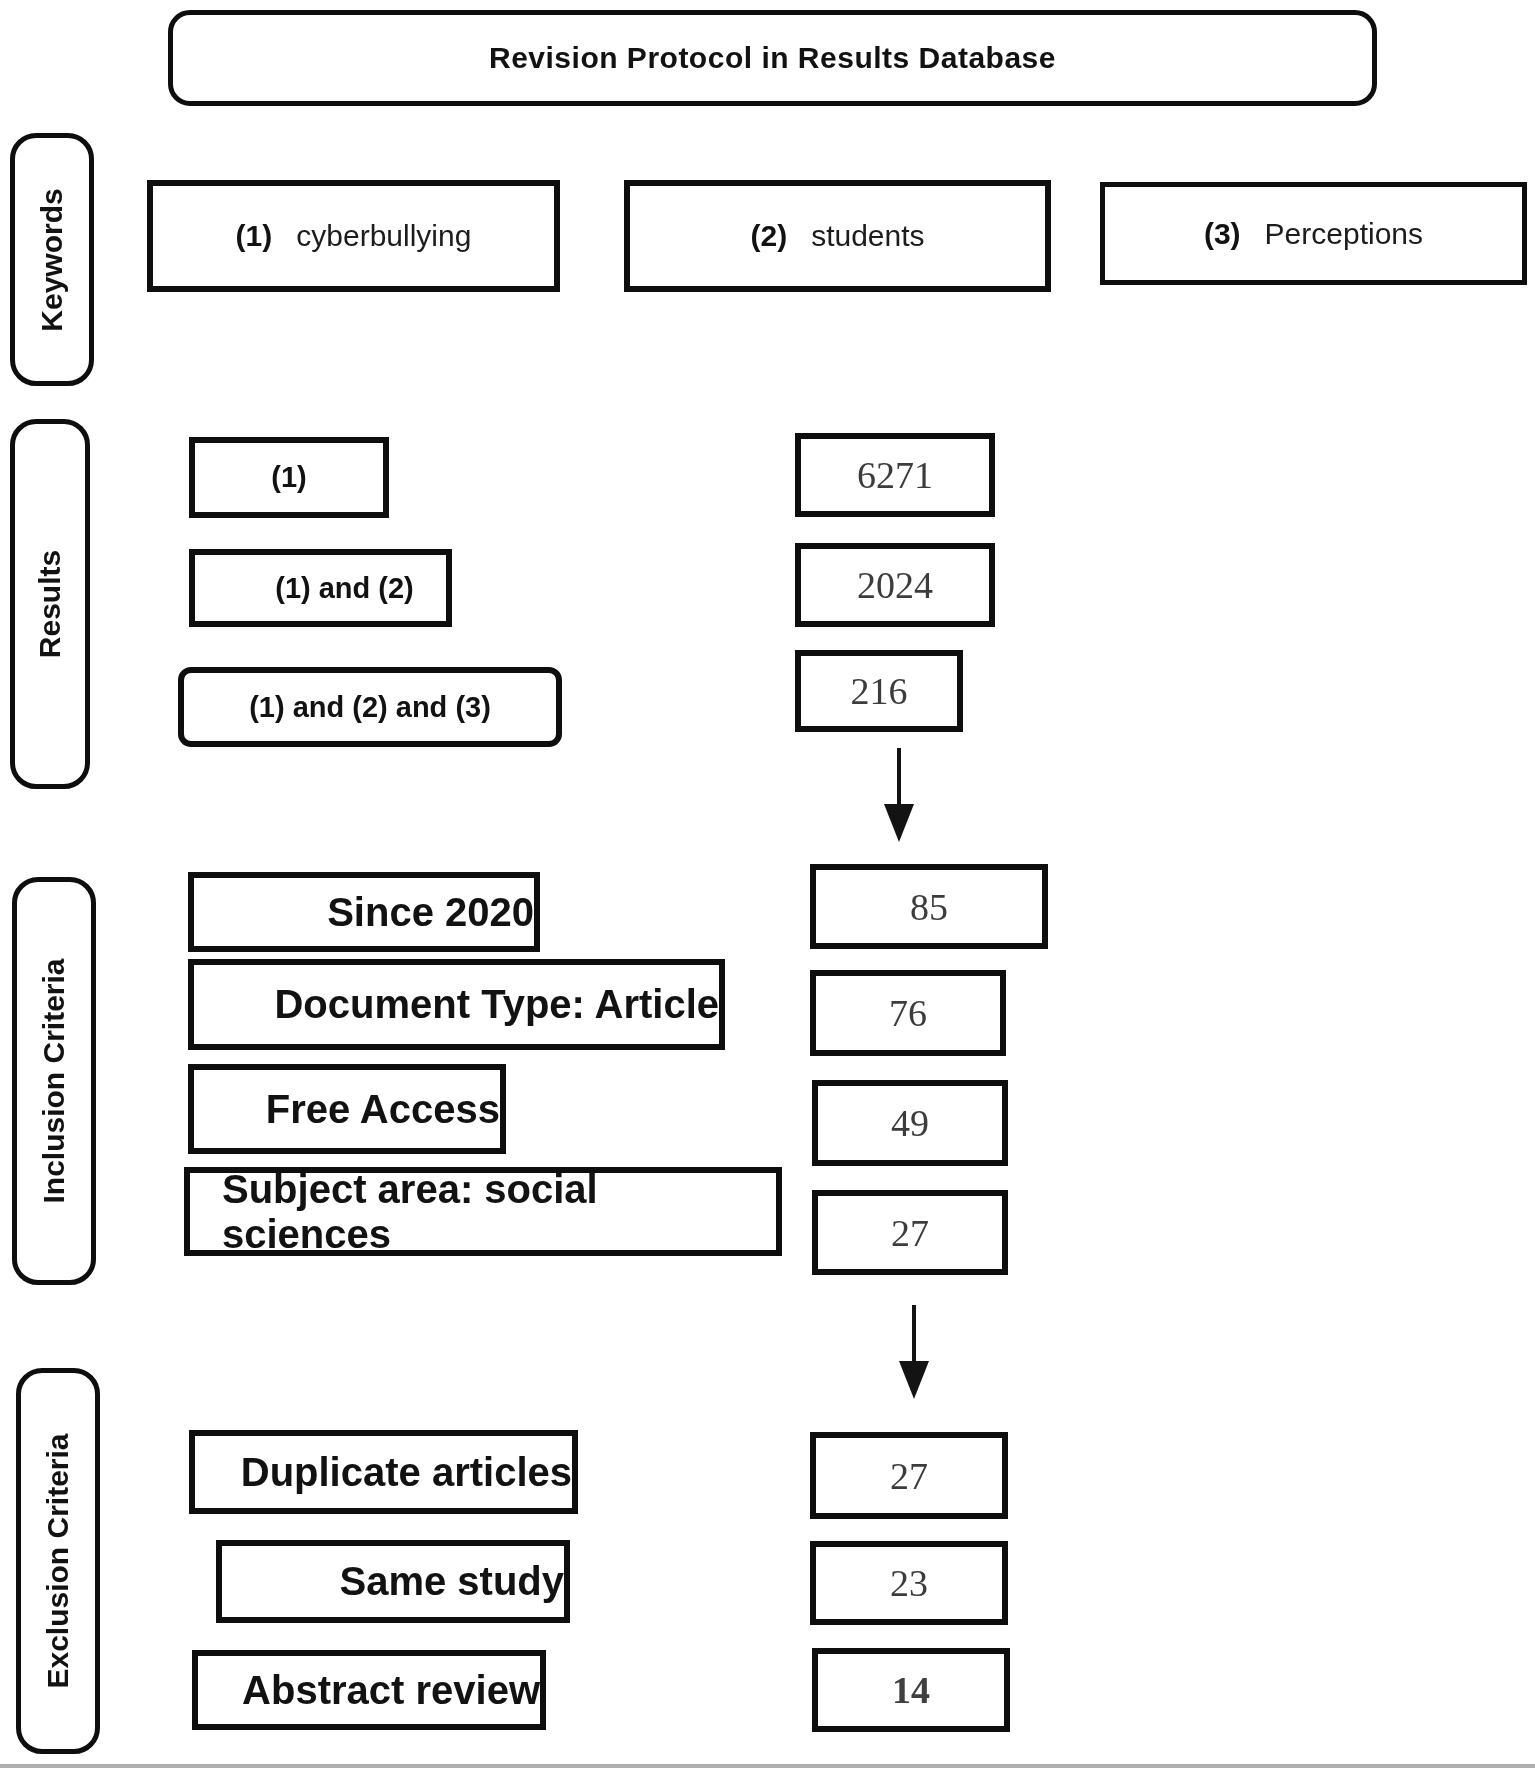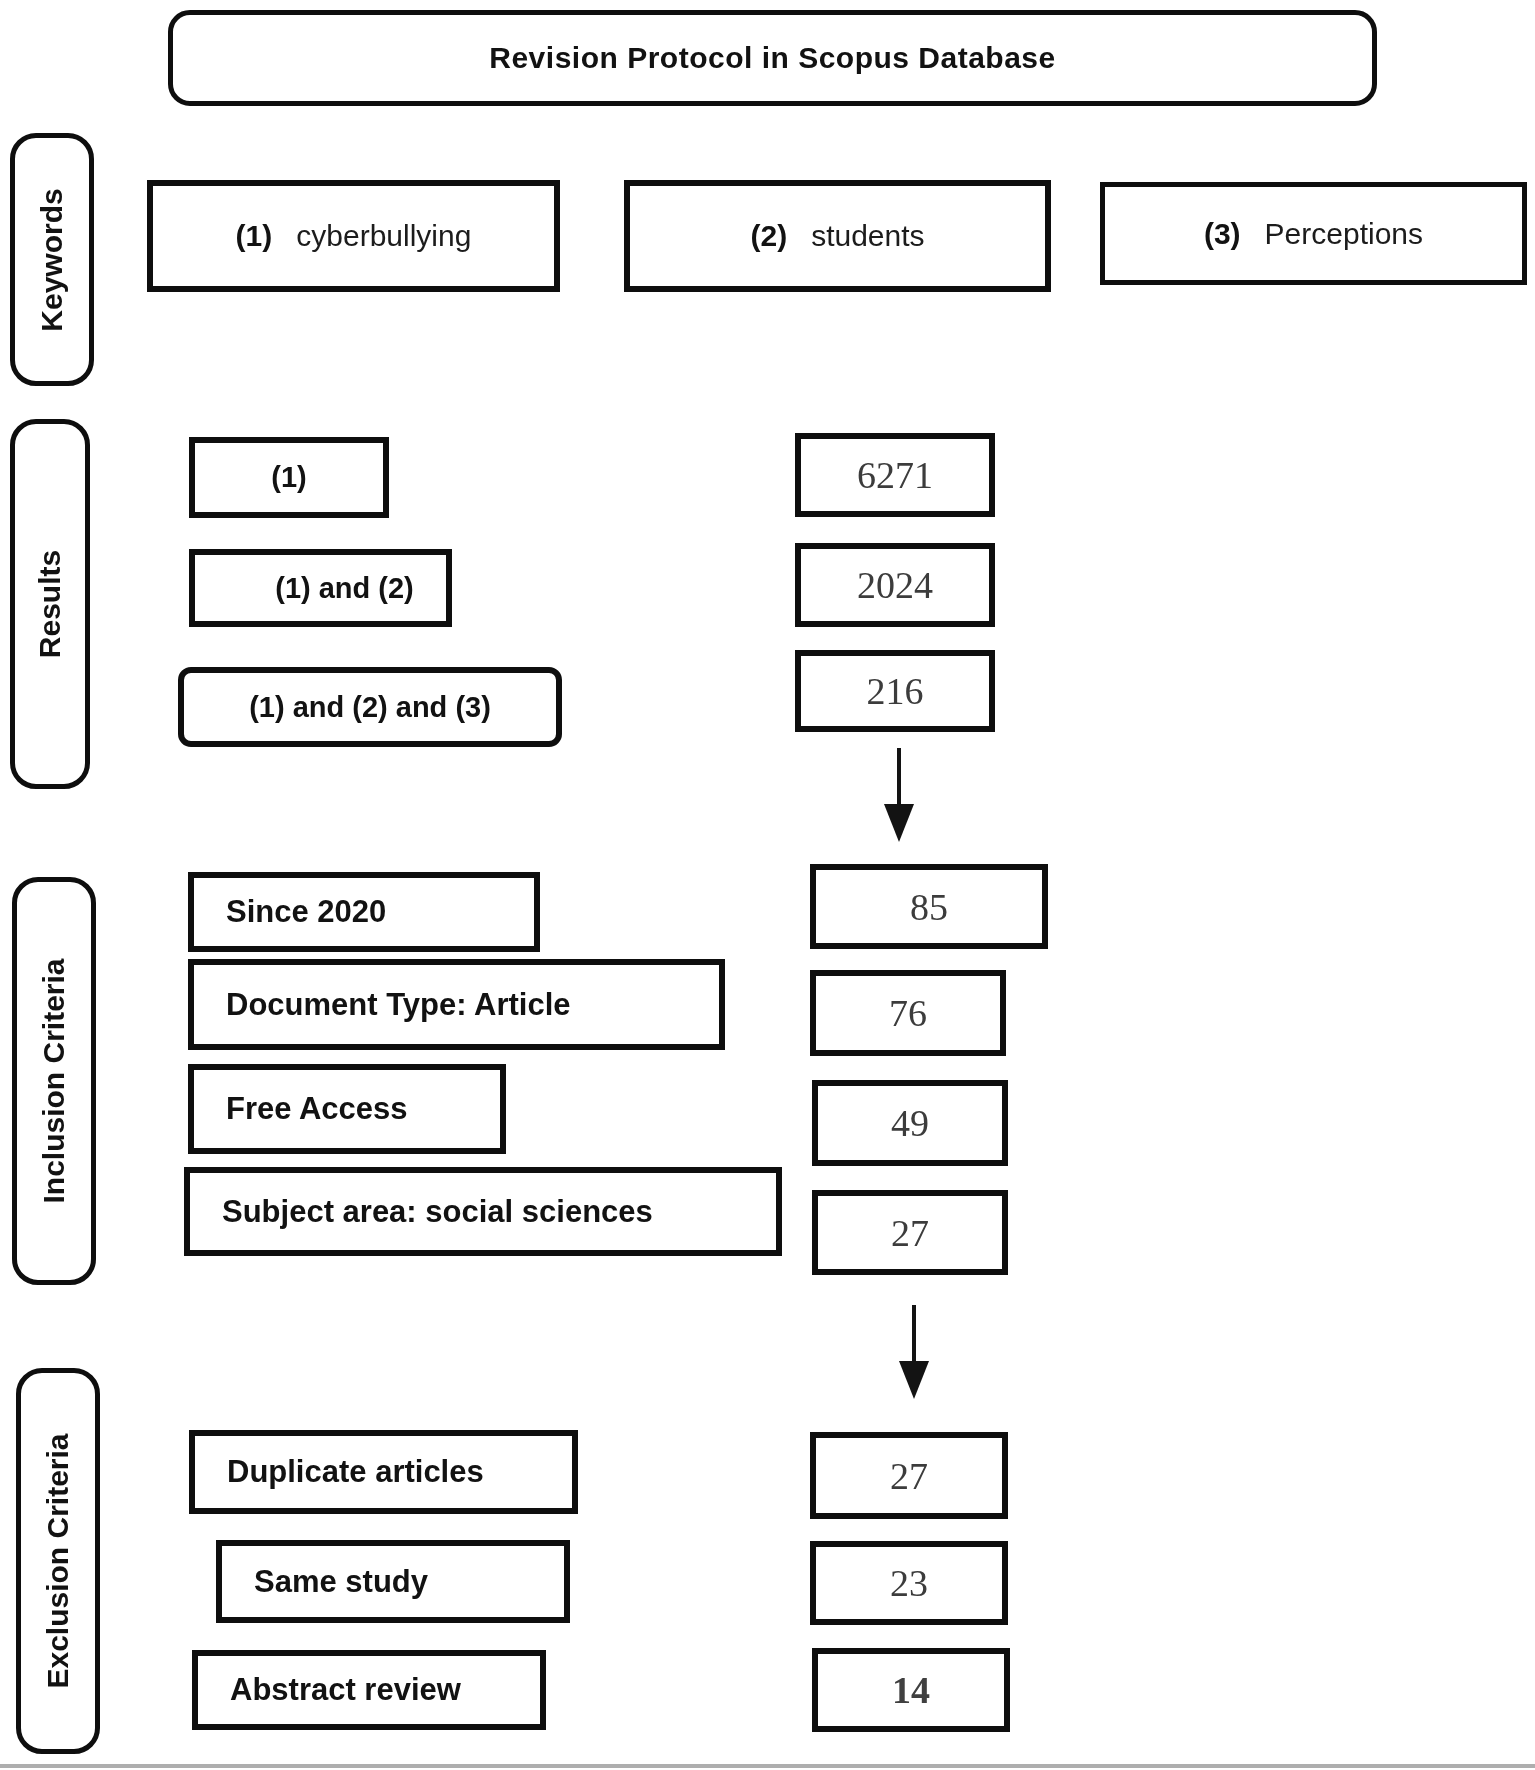--- a/index.html
+++ b/index.html
@@ -34,52 +34,52 @@
   .kw3{left:1100px;top:182px;height:103px;width:427px;border-width:5px;}
   
   .q{font-weight:bold;font-size:29px;color:#121212;}
   .q1{left:189px;top:437px;width:200px;height:81px;}
   .q2{left:189px;top:549px;width:263px;height:78px;padding-left:48px;}
   .q3{left:178px;top:667px;width:384px;height:80px;border-radius:13px;}
   
   .n{font-family:Liberation Serif, serif;font-size:38px;color:#3c3c3c;}
   .n1{left:795px;top:433px;width:200px;height:84px;}
   .n2{left:795px;top:543px;width:200px;height:84px;}
-  .n3{left:795px;top:650px;width:200px;height:82px;align-items:center;}
+  .n3{left:795px;top:650px;width:168px;height:82px;align-items:center;}
   .ni1{left:810px;top:864px;width:238px;height:85px;}
   .ni2{left:810px;top:970px;width:196px;height:86px;}
   .ni3{left:812px;top:1080px;width:196px;height:86px;}
   .ni4{left:812px;top:1190px;width:196px;height:85px;}
   .ne1{left:810px;top:1432px;width:198px;height:87px;}
   .ne2{left:810px;top:1541px;width:198px;height:84px;}
   .ne3{left:812px;top:1648px;width:198px;height:84px;}
   .ne3 span{font-weight:bold;color:#404040;text-align:center;}
   
-  .crit{font-weight:bold;font-size:31px;color:#121212;justify-content:flex-start;padding-left:32px;}
+  .crit{font-weight:bold;font-size:40px;color:#121212;justify-content:flex-end;padding-left:32px;}
   .i1{left:188px;top:872px;width:352px;height:80px;}
   .i2{left:188px;top:959px;width:537px;height:91px;}
   .i3{left:188px;top:1064px;width:318px;height:90px;}
   .i4{left:184px;top:1167px;width:598px;height:89px;}
   .e1{left:189px;top:1430px;width:389px;height:84px;}
   .e2{left:189px;top:1540px;width:354px;height:83px;margin-left:27px;}
   .e3{left:192px;top:1650px;width:354px;height:80px;}
   
   .arrow{position:absolute;}
   .arrow1{left:879px;top:746px;}
   .arrow2{left:894px;top:1303px;}
   
   .bottom-line{position:absolute;left:0;top:1764px;width:1535px;height:4px;background:#aeaeae;}
 </style>
 </head>
 <body>
 
 <div class="canvas">
 
   <div class="box title-box">
-    <span>Revision Protocol in Scopus Database</span>
+    <span>Revision Protocol in Results Database</span>
   </div>
 
   <div class="side-label keywords-label">
     <span>Keywords</span>
   </div>
   <div class="side-label results-label">
     <span>Results</span>
   </div>
   <div class="side-label inclusion-label">
     <span>Inclusion Criteria</span>

